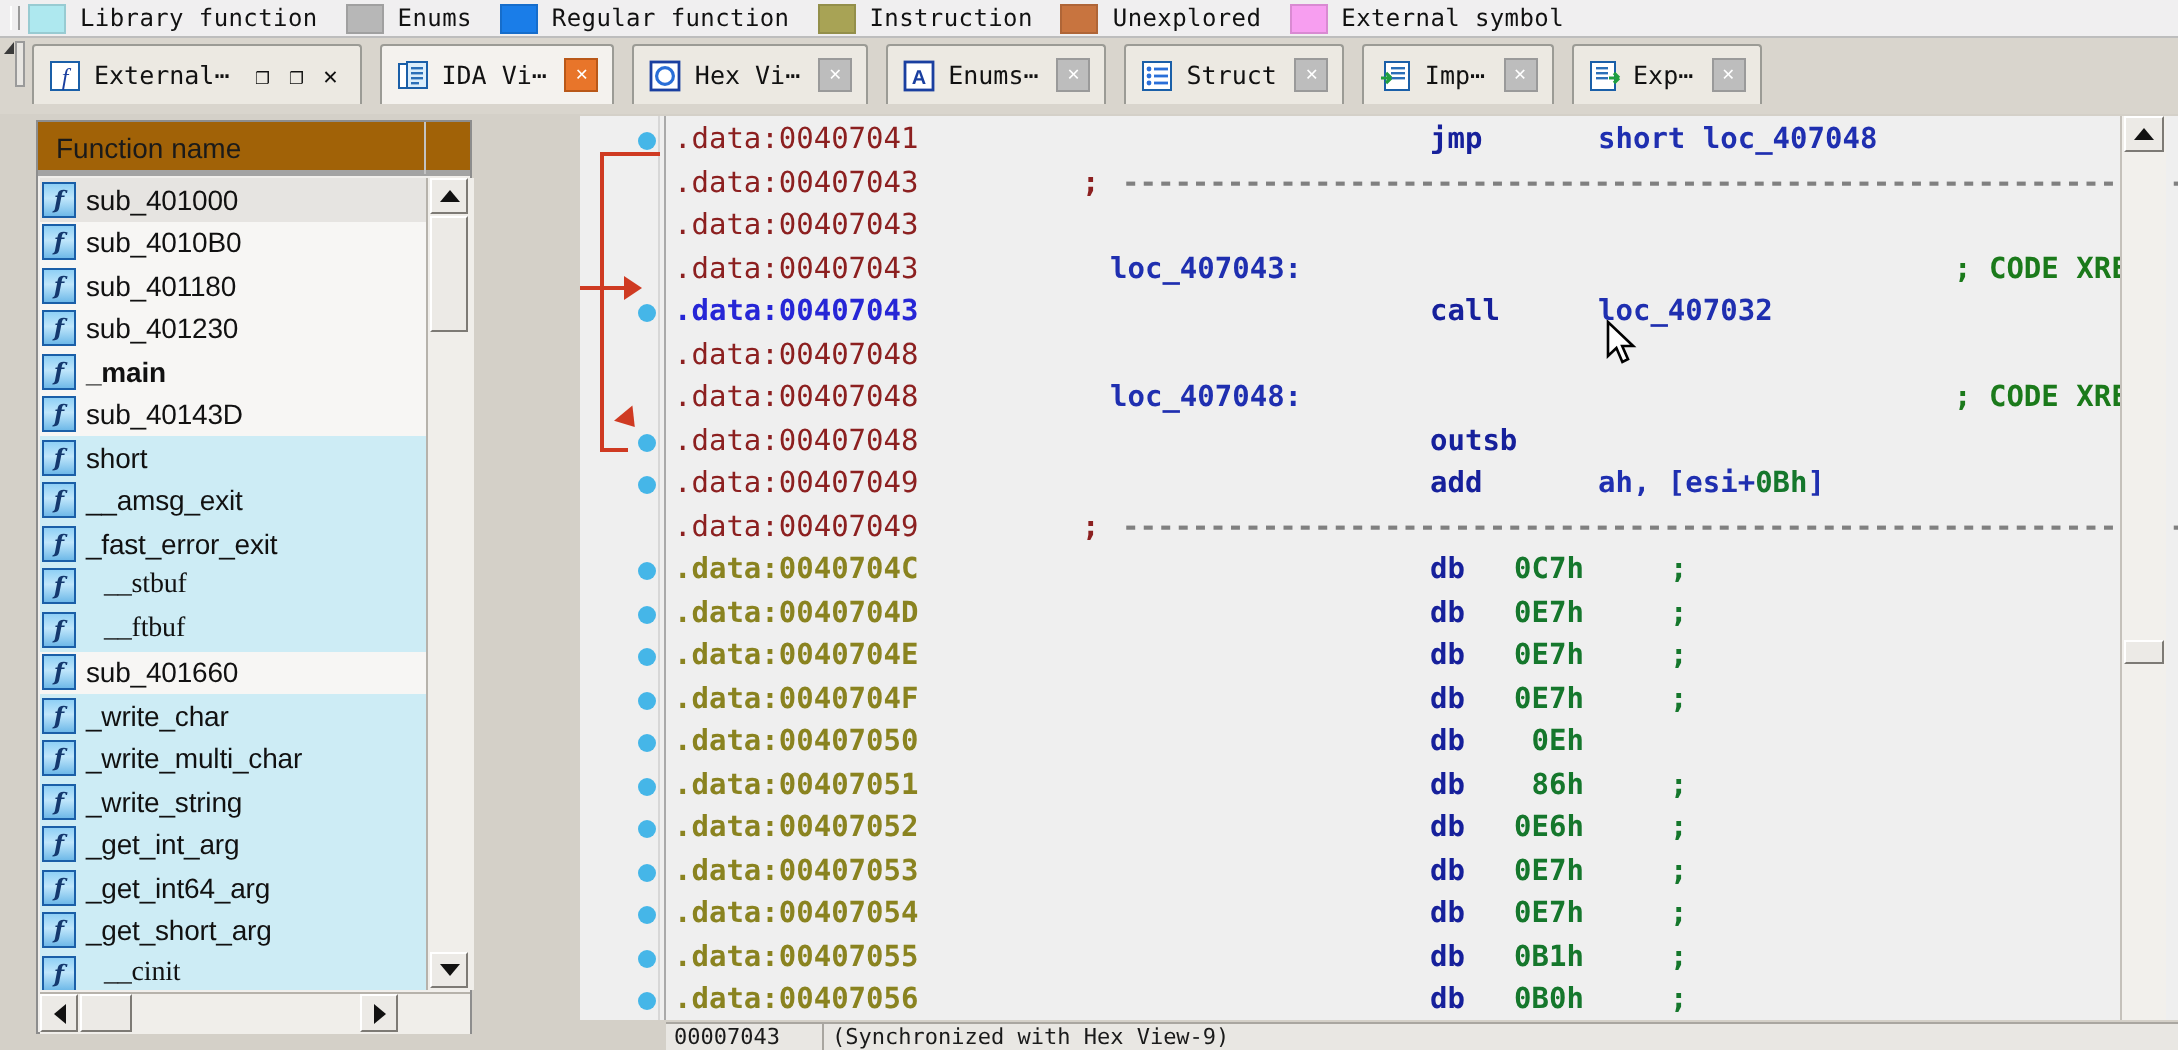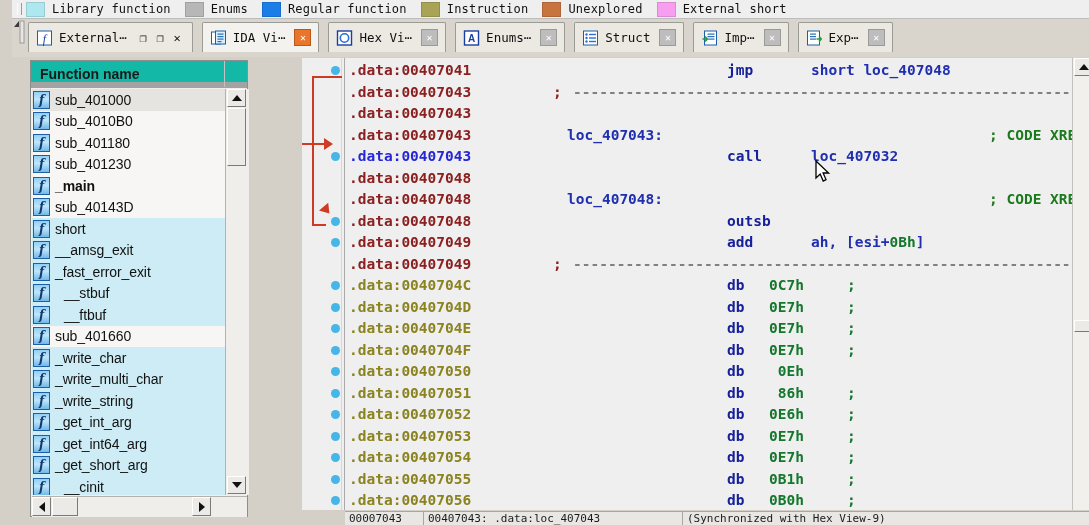--- a/index.html
+++ b/index.html
@@ -3,21 +3,21 @@
 <meta charset="utf-8">
 <style>
   html,body{margin:0;padding:0;}
   body{
     width:1089px;height:525px;overflow:hidden;
     background:#d4d0c8;
     font-family:"Liberation Sans", sans-serif;
     font-size:12px;
     -webkit-font-smoothing:none;
   }
-  .app{position:relative;width:999px;height:525px;margin-left:12px;}
+  .app{position:relative;width:999px;height:525px;}
 
   
   .legend{
     position:absolute;left:0;top:0;width:1089px;height:18px;
     background:#f0eff0;
     display:flex;align-items:center;
     border-bottom:1px solid #bdbdbd;
   }
   .legend-grip{width:14px;height:18px;display:flex;align-items:center;justify-content:center;}
   .legend-grip i{display:block;width:3px;height:12px;border-left:1px solid #fff;border-right:1px solid #9a9a9a;}
@@ -53,21 +53,21 @@
   .xbtn-orange{background:#e8752a;border:1px solid #b95818;color:#fff;font-size:10px;font-weight:bold;line-height:1;}
   .sqbtn{font-size:12px;color:#111;line-height:1;}
 
   
   .fnpanel{
     position:absolute;left:18px;top:60px;width:218px;height:457px;
     background:#f1efec;border:1px solid #8d8d8d;box-sizing:border-box;
   }
   .fnhead{
     position:absolute;left:0;top:0;width:100%;height:27px;
-    background:#14b8a6;border-bottom:6px solid #a3a3a3;box-sizing:border-box;font-weight:bold;
+    background:#a16207;border-bottom:3px solid #a3a3a3;box-sizing:border-box;
   }
   .fnhead .htxt{position:absolute;left:9px;top:5px;font-size:14px;color:#1a1a1a;}
   .fnhead .hsep{position:absolute;right:22px;top:0;width:1px;height:26px;background:#c3c3c3;}
   .fnlist{
     position:absolute;left:1px;top:28px;width:193px;height:406px;
     overflow:hidden;background:#f7f6f4;
   }
   .fnrow{
     display:flex;align-items:center;height:21.5px;box-sizing:border-box;
     padding-left:1px;
@@ -77,21 +77,21 @@
   .fnrow.sel{background:#e6e4e1;}
   .fico{
     width:17px;height:18px;flex:0 0 auto;margin-right:5px;position:relative;
     background:linear-gradient(#8fd0f5,#bfe6fb 45%,#6fb9e8);
     border:1px solid #1a5fa8;box-sizing:border-box;
     display:flex;align-items:center;justify-content:center;
   }
   .fico b{font-family:"DejaVu Serif","Liberation Serif",serif;font-style:italic;font-size:12px;color:#14386e;line-height:1;}
   .fname{font-size:14px;color:#111;white-space:nowrap;letter-spacing:-.1px;}
   .fname.bold{font-weight:bold;}
-  .fname.ind{padding-left:9px;}
+  .fname.ind{padding-left:9px;font-family:Liberation Serif, serif;}
 
   
   .vsb{position:absolute;background:#f0eeea;border-left:1px solid #b6b2ab;}
   .sbbtn{
     width:19px;height:18px;background:#eceae6;border:1px solid #fff;
     border-right-color:#7d7a75;border-bottom-color:#7d7a75;
     box-sizing:border-box;display:flex;align-items:center;justify-content:center;
   }
   .sbthumb{
     background:#eceae6;border:1px solid #fff;
@@ -112,21 +112,21 @@
   .gline{position:absolute;right:0;top:0;width:1px;height:452px;background:#aaa;}
   .gline2{position:absolute;right:3px;top:0;width:1px;height:452px;background:#d7d7d7;}
   .dot{position:absolute;width:9px;height:9px;border-radius:50%;background:#45b6e8;}
   .code{
     position:absolute;left:47px;top:0;width:700px;height:452px;
     font-family:"DejaVu Sans Mono","Liberation Mono",monospace;
     font-size:14.5px;line-height:21.5px;white-space:pre;
   }
   .ln{position:absolute;left:0;width:700px;height:21.5px;}
   .seg{position:absolute;top:0;white-space:pre;}
-  .c-addr{color:#8c2020;font-weight:bold;}
+  .c-addr{color:#8c2020;font-weight:normal;}
   .c-addr-un{color:#8a8320;font-weight:bold;}
   .c-addr-sel{color:#2626d6;font-weight:bold;}
   .c-name{color:#1f2fb0;font-weight:bold;}
   .c-mnem{color:#16209b;font-weight:bold;}
   .c-cmt{color:#1b7a1b;font-weight:bold;}
   .c-num{color:#15772c;font-weight:bold;}
   .c-dash{color:#808080;font-weight:bold;}
   .c-semi{color:#8c2020;font-weight:bold;}
 
   .flowline{position:absolute;background:#cf3a22;}
@@ -181,21 +181,21 @@
         <div class="legend-item">
           <span class="legend-sw" style="background: rgb(168, 163, 85);"></span>
           <span class="legend-label">Instruction</span>
         </div>
         <div class="legend-item">
           <span class="legend-sw" style="background: rgb(200, 116, 63);"></span>
           <span class="legend-label">Unexplored</span>
         </div>
         <div class="legend-item">
           <span class="legend-sw" style="background: rgb(247, 158, 240);"></span>
-          <span class="legend-label">External short</span>
+          <span class="legend-label">External symbol</span>
         </div>
       </div>
   </div>
 
   <div class="tabstrip">
     <div class="tabrow" id="tabrow">
         <div class="tab">
           <svg viewBox="0 0 16 16" class="ticon">
             <rect x="1" y="1" width="14" height="14" fill="#fff" stroke="#1a5fa8"></rect>
             <text x="8" y="12.5" font-size="12" font-family="serif" font-style="italic" fill="#1a3fa0" text-anchor="middle">f</text>
@@ -446,21 +446,20 @@
 
   <div class="dsb">
     <div class="sbbtn" style="position:absolute;left:1px;top:0;width:20px;">
       <div class="tri tri-up"></div>
     </div>
     <div class="sbthumb" style="position:absolute;left:1px;top:262px;width:20px;height:12px;"></div>
   </div>
 
   <div class="statusbar">
     <div class="stcell" style="width:70px;">00007043</div>
-    <div class="stcell" style="width:250px;">00407043: .data:loc_407043</div>
     <div class="stcell" style="width:300px;border-right:none;">(Synchronized with Hex View-9)</div>
   </div>
 
 
   <svg class="cursor" viewBox="0 0 17 24">
     <path d="M1,1 L1,18 L5.2,14 L8.2,21 L11,19.6 L8.1,13 L13.6,13 Z" fill="#ffffff" stroke="#000000" stroke-width="1.3"></path>
   </svg>
 
   <svg class="leftedge" viewBox="0 0 14 28">
     <path d="M7,2 L2,8 L7,8 Z" fill="#3a3a3a"></path>

